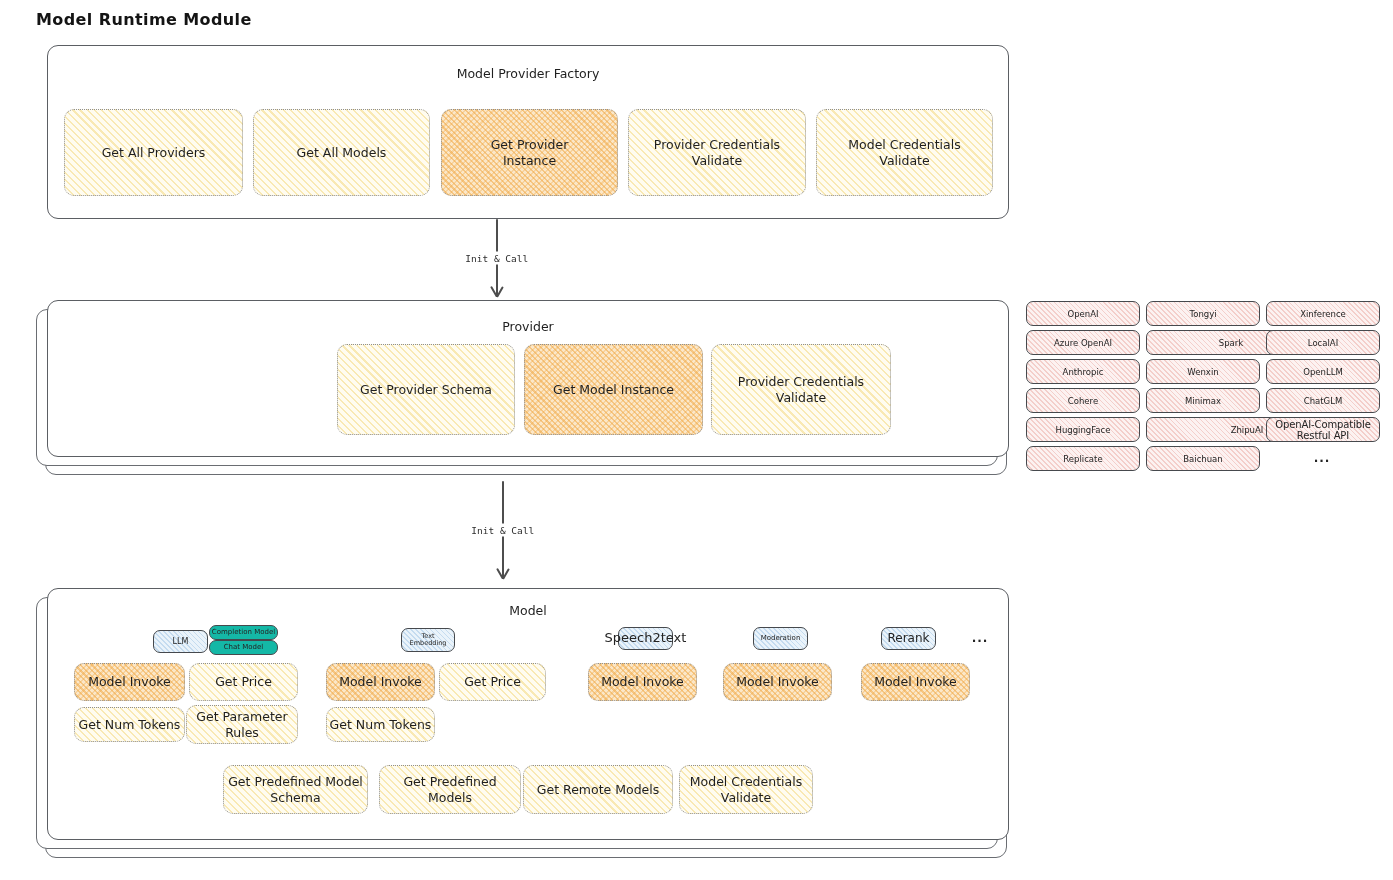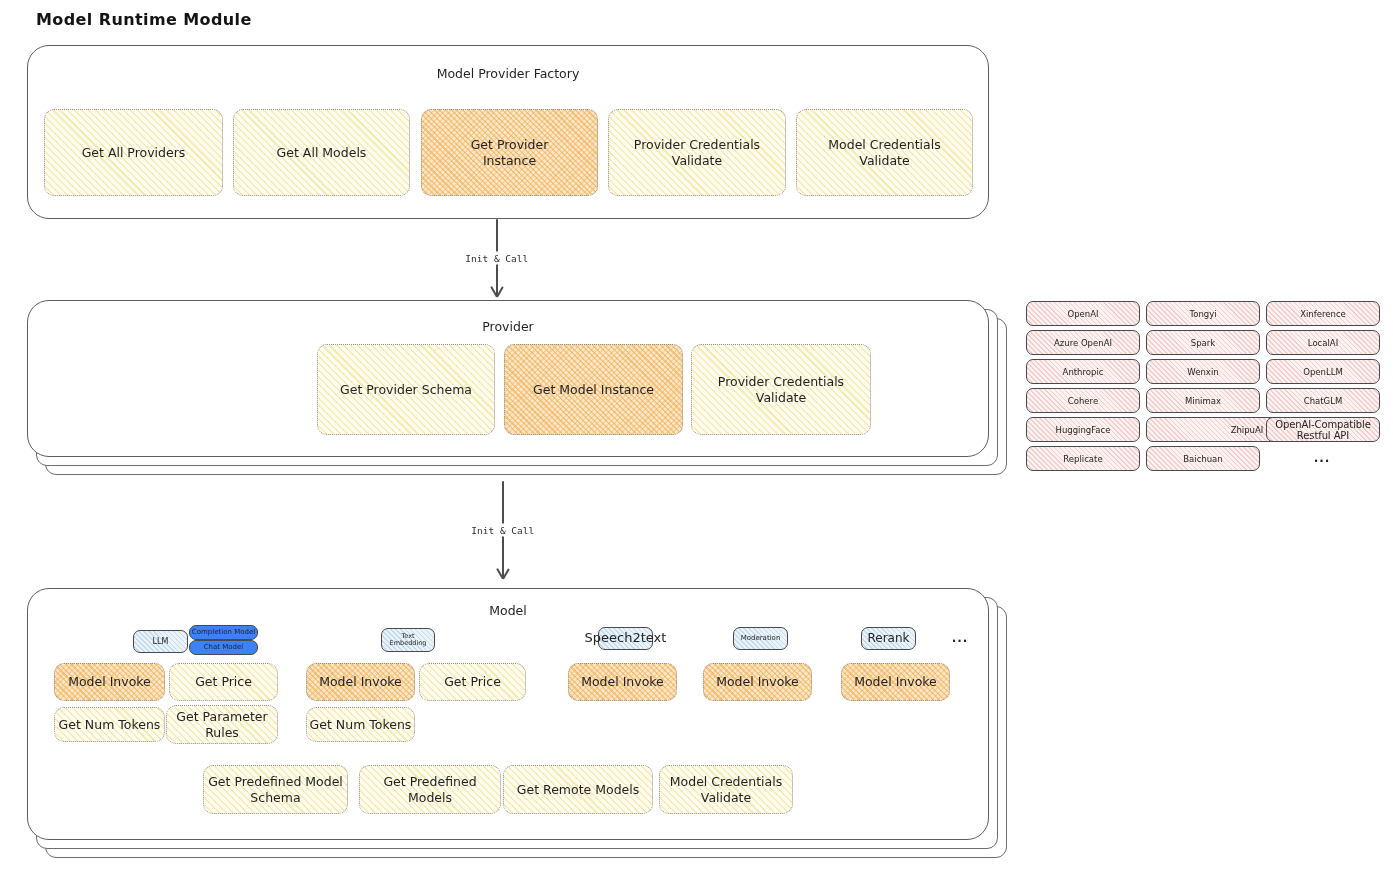--- a/index.html
+++ b/index.html
@@ -4,21 +4,21 @@
 <style>
   html,body{margin:0;padding:0;background:#ffffff;}
   .canvas{
     position:relative;width:1393px;height:880px;background:#ffffff;overflow:hidden;
     font-family:"DejaVu Sans",sans-serif;color:#1f1f1f;
   }
   .main-title{
     position:absolute;left:36px;top:10px;font-size:16px;font-weight:600;letter-spacing:.4px;color:#141414;
   }
   .panel{
-    position:absolute;background:#ffffff;border:1.5px solid #5b5e63;border-radius:22px;
+    position:absolute;background:#ffffff;border:1.5px solid #5b5e63;border-radius:11px;margin-left:20px;
   }
   .stack{
     position:absolute;background:#ffffff;border:1.4px solid #6a6d72;border-radius:11px;
   }
   .panel-title{
     position:absolute;left:0;right:0;text-align:center;font-size:12.5px;color:#1f1f1f;
   }
   .box{
     position:absolute;display:flex;align-items:center;justify-content:center;text-align:center;
     white-space:pre-line;font-size:12.5px;line-height:1.25;border-radius:10px;color:#1f1f1f;
@@ -36,21 +36,21 @@
   }
   .chip{
     position:absolute;width:112px;height:23px;display:flex;align-items:center;justify-content:center;
     text-align:center;font-size:8.5px;border:1.2px solid #46494d;border-radius:7px;color:#242424;
     background-color:#fcf2f1;
     background-image:repeating-linear-gradient(45deg,rgba(228,140,130,.35) 0 1px,transparent 1px 3.5px);
   }
   .chip.tiny{font-size:10px;letter-spacing:-.1px;}
   .tab{
     position:absolute;display:flex;align-items:center;justify-content:center;text-align:center;
-    white-space:pre-line;border:1.2px solid #46494d;border-radius:7px;background:#3b82f6;
+    white-space:pre-line;border:1.2px solid #46494d;border-radius:7px;background:#14b8a6;
     font-size:7.5px;line-height:1.15;color:#242424;
   }
   .tab.blue{
     background-color:#eaf3fa;
     background-image:repeating-linear-gradient(45deg,rgba(110,165,215,.3) 0 1px,transparent 1px 3.5px);
   }
   .tab.tiny{font-size:6.5px;}
   .more{
     position:absolute;display:flex;align-items:center;justify-content:center;
     font-size:12px;font-weight:600;color:#242424;letter-spacing:1px;
@@ -102,21 +102,21 @@
     <div class="box yellow dotted" style="left:289px;top:43px;width:176px;height:89px;">Get Provider Schema</div>
     <div class="box orange dotted" style="left:476px;top:43px;width:177px;height:89px;">Get Model Instance</div>
     <div class="box yellow dotted" style="left:663px;top:43px;width:178px;height:89px;">Provider Credentials
 Validate</div>
   </div>
 
   <div class="chip" style="left:1026px;top:301px;">OpenAI</div>
   <div class="chip" style="left:1146px;top:301px;">Tongyi</div>
   <div class="chip" style="left:1266px;top:301px;">Xinference</div>
   <div class="chip" style="left:1026px;top:330px;">Azure OpenAI</div>
-  <div class="chip" style="left:1146px;top:330px;">Spark</div>
+  <div class="chip" style="left:1146px;top:330px;padding-left:28px;">Spark</div>
   <div class="chip" style="left:1266px;top:330px;">LocalAI</div>
   <div class="chip" style="left:1026px;top:359px;">Anthropic</div>
   <div class="chip" style="left:1146px;top:359px;">Wenxin</div>
   <div class="chip" style="left:1266px;top:359px;">OpenLLM</div>
   <div class="chip" style="left:1026px;top:388px;">Cohere</div>
   <div class="chip" style="left:1146px;top:388px;">Minimax</div>
   <div class="chip" style="left:1266px;top:388px;">ChatGLM</div>
   <div class="chip" style="left:1026px;top:417px;">HuggingFace</div>
   <div class="chip" style="left:1146px;top:417px;padding-left:44px;">ZhipuAI</div>
   <div class="chip tiny" style="left:1266px;top:417px;">OpenAI-Compatible Restful API</div>

